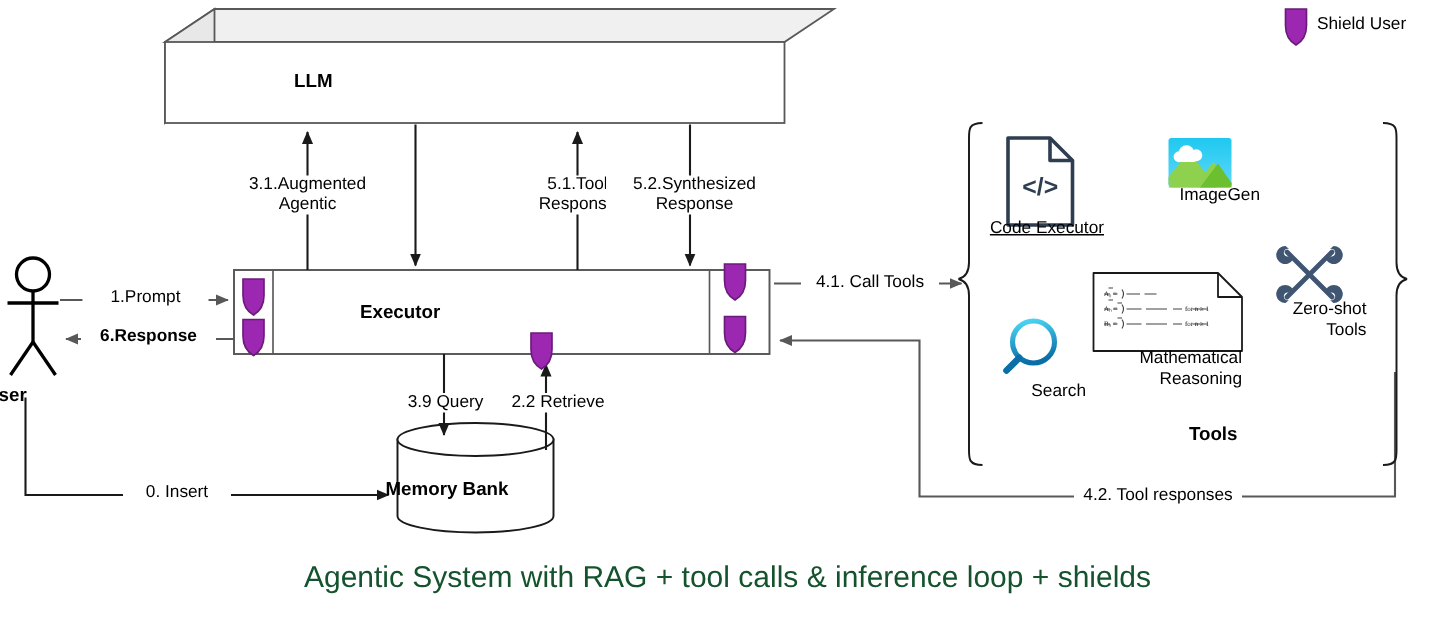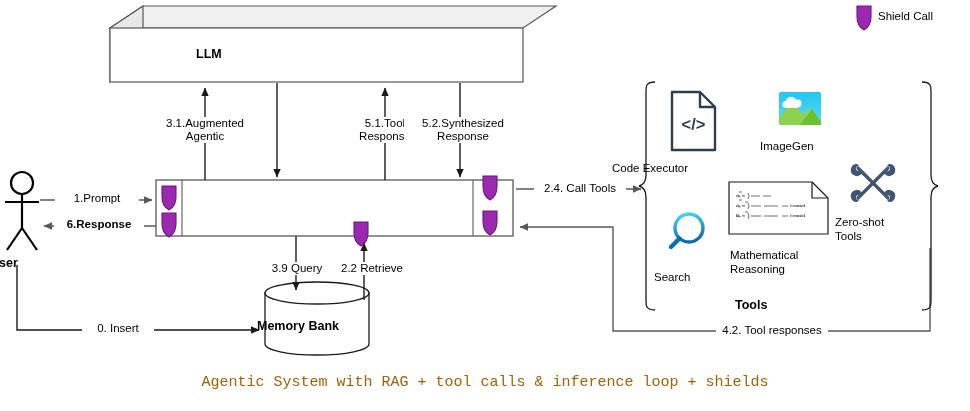--- a/index.html
+++ b/index.html
@@ -4,23 +4,23 @@
 <style>
   html,body{margin:0;padding:0;background:#ffffff;}
   body{width:970px;height:411px;position:relative;overflow:hidden;
        font-family:"Liberation Sans","DejaVu Sans",sans-serif;color:#000;}
   .stage{position:absolute;inset:0;}
   svg.layer{position:absolute;left:0;top:0;width:970px;height:411px;overflow:visible;}
   .lbl{position:absolute;font-size:11.5px;line-height:13px;color:#000;
        text-align:center;white-space:pre;}
   .lbl.bg{background:#fff;}
   .bold{font-weight:bold;}
-  .tool-cap{position:absolute;font-size:11.5px;line-height:13.5px;text-align:left;color:#000;margin-top:16px;}
+  .tool-cap{position:absolute;font-size:11.5px;line-height:13.5px;text-align:right;color:#000;}
   .caption{position:absolute;left:0;top:374px;width:970px;text-align:center;
-           font-size:15px;color:#a16207;font-family:Liberation Mono, monospace;}
+           font-size:20px;color:#14532d;}
   .legend-text{position:absolute;font-size:11.5px;color:#000;}
   .node-text{position:absolute;font-weight:bold;font-size:12.5px;text-align:left;}
 </style>
 </head>
 <body>
 
 <div class="stage">
 
   <svg class="layer" viewBox="0 0 970 411">
     <defs>
@@ -184,52 +184,53 @@
     <g>
       <path d="M483,211 L497,211 L497,222 q0,9 -7,13 q-7,-4 -7,-13 Z" fill="#9c27b0" stroke="#6a1b7a" stroke-width="1.1"></path>
     </g>
     <g>
       <path d="M857,6 L871,6 L871,17 q0,9 -7,13 q-7,-4 -7,-13 Z" fill="#9c27b0" stroke="#6a1b7a" stroke-width="1.1"></path>
     </g>
   </svg>
 
   <div class="node-text" style="left:196px;top:47px;width:240px;">LLM</div>
 
+  <div class="node-text" style="left:240px;top:201px;width:200px;">Executor</div>
 
   <div class="node-text" style="left:257px;top:319px;width:120px;">Memory Bank</div>
 
   <div class="node-text" style="left:-10px;top:256px;width:64px;">User</div>
 
   <div class="lbl bg" style="left:55px;top:192px;width:84px;">1.Prompt</div>
   <div class="lbl bg" style="left:54px;top:218px;width:90px;font-weight:bold;">6.Response</div>
   <div class="lbl bg" style="left:82px;top:322px;width:72px;">0. Insert</div>
 
   <div class="lbl bg" style="left:258px;top:262px;width:78px;">3.9 Query</div>
   <div class="lbl bg" style="left:330px;top:262px;width:84px;">2.2 Retrieve</div>
 
   <div class="lbl bg" style="left:143px;top:117px;width:124px;"><span>3.1.Augmented</span><br><span>Agentic</span></div>
 
 
   <div class="lbl bg" style="left:342px;top:117px;width:86px;"><span>5.1.Tool</span><br><span>Response</span></div>
 
   <div class="lbl bg" style="left:404px;top:117px;width:118px;"><span>5.2.Synthesized</span><br><span>Response</span></div>
 
-  <div class="lbl bg" style="left:534px;top:182px;width:92px;">2.4. Call Tools</div>
+  <div class="lbl bg" style="left:534px;top:182px;width:92px;">4.1. Call Tools</div>
 
   <div class="lbl bg" style="left:716px;top:324px;width:112px;">4.2. Tool responses</div>
 
-  <div class="tool-cap" style="left:612px;top:146px;width:100px;">Code Executor</div>
+  <div class="tool-cap" style="left:636px;top:146px;width:100px;text-decoration:underline;">Code Executor</div>
 
   <div class="tool-cap" style="left:760px;top:124px;width:80px;">ImageGen</div>
 
   <div class="tool-cap" style="left:730px;top:233px;width:98px;"><span>Mathematical</span><br><span>Reasoning</span></div>
 
   <div class="tool-cap" style="left:654px;top:255px;width:70px;">Search</div>
 
   <div class="tool-cap" style="left:835px;top:200px;width:76px;"><span>Zero-shot</span><br><span>Tools</span></div>
 
   <div class="tool-cap bold" style="left:735px;top:283px;width:90px;font-size:12.5px;">Tools</div>
 
-  <div class="legend-text" style="left:878px;top:10px;">Shield Call</div>
+  <div class="legend-text" style="left:878px;top:10px;">Shield User</div>
 
   <div class="caption">Agentic System with RAG + tool calls &amp; inference loop + shields</div>
 
 </div>
 
 </body></html>

